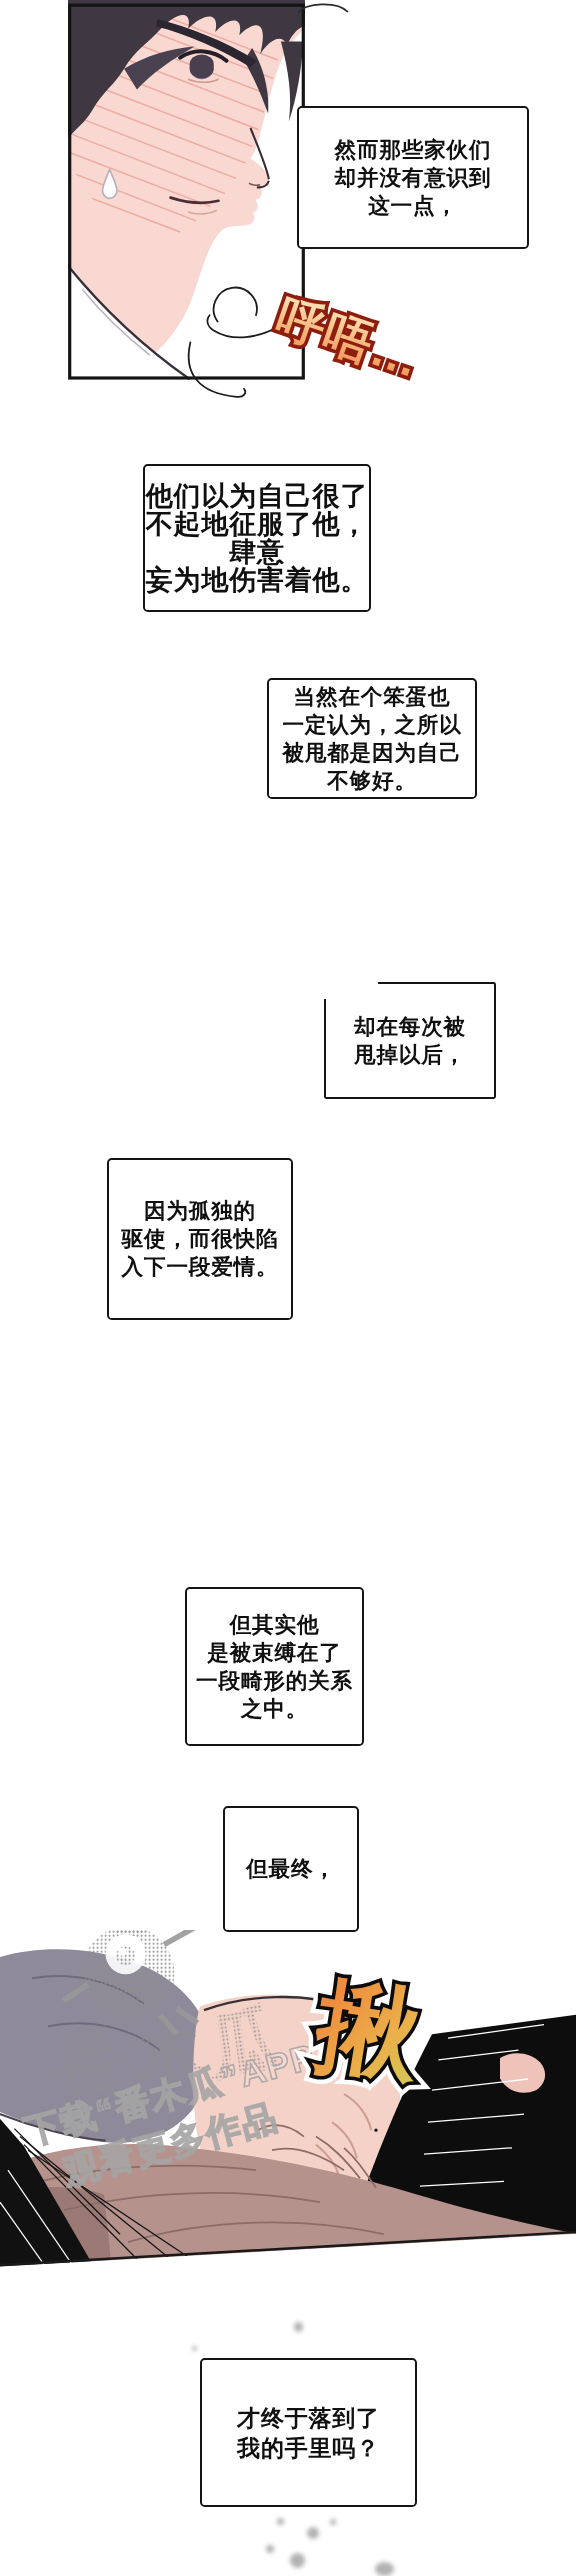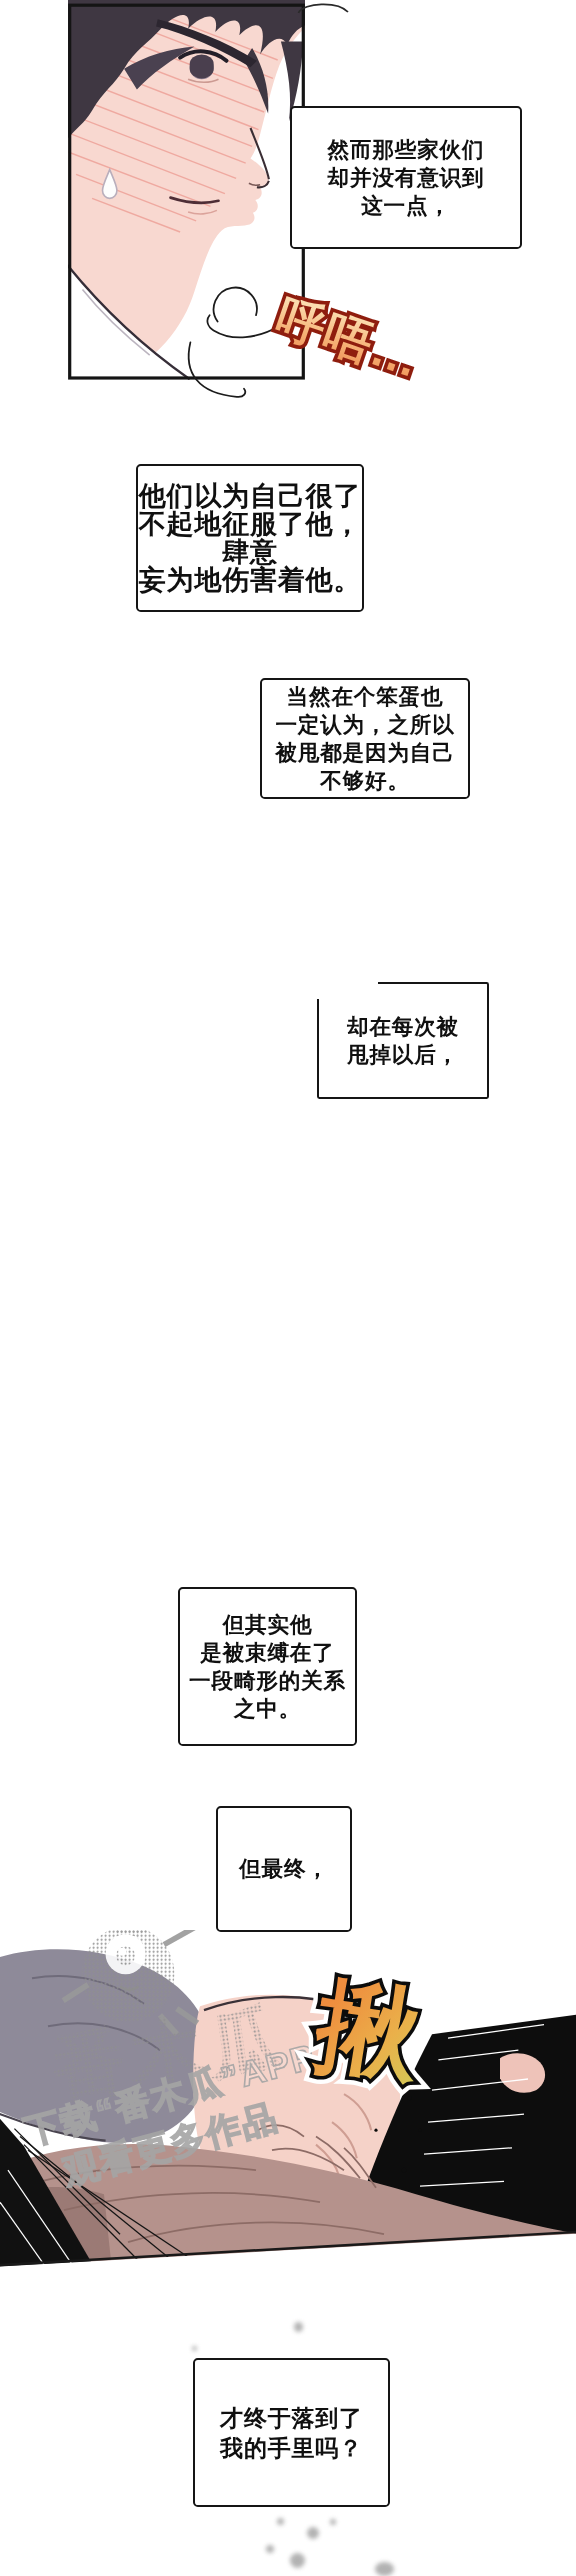--- a/index.html
+++ b/index.html
@@ -1,21 +1,21 @@
 <!DOCTYPE html>
 <html style="font-size:12.8px"><head>
 <meta charset="utf-8">
 <style>
   html,body{margin:0;padding:0;background:#fff;}
   .page{position:relative;width:576px;height:2576px;background:#ffffff;overflow:hidden;
         font-family:"Liberation Sans",sans-serif;}
   
   .dlg{position:absolute;background:#ffffff;border:2.4px solid #151515;border-radius:4.8px;
        display:flex;align-items:center;justify-content:center;text-align:center;
-       z-index:20;box-sizing:border-box;}
+       z-index:20;box-sizing:border-box;margin-left:7px;}
   .dlg .txt{white-space:pre-line;font-weight:700;font-size:21.6px;line-height:28px;
        color:#101010;letter-spacing:0.8px;}
   .patch{position:absolute;background:#ffffff;z-index:21;}
   svg{display:block;}
   
   .sfx-breath{position:absolute;left:261px;top:318px;width:192px;height:128px;
       transform:rotate(19deg);z-index:30;}
   .sfx-breath span{position:absolute;left:0;top:0;width:100%;font-weight:700;
       font-size:48px;letter-spacing:1.6px;line-height:51px;}
   .sfx-breath .stroke{-webkit-text-stroke:7.2px #8f1d0e;color:#8f1d0e;}
@@ -141,34 +141,39 @@
 被甩都是因为自己
 不够好。</span>
   </div>
 
   <div class="dlg" style="left:317px;top:982px;width:172px;height:117px;border-radius:2.4px">
     <span class="txt">却在每次被
 甩掉以后，</span>
   </div>
   <div class="patch" style="left:314px;top:980px;width:64px;height:19px"></div>
 
+  <div class="dlg" style="left:100px;top:1158px;width:186px;height:162px">
+    <span class="txt">因为孤独的
+驱使，而很快陷
+入下一段爱情。</span>
+  </div>
 
 
   <div class="dlg" style="left:178px;top:1587px;width:179px;height:159px">
     <span class="txt">但其实他
 是被束缚在了
 一段畸形的关系
 之中。</span>
   </div>
 
   <div class="dlg" style="left:216px;top:1806px;width:136px;height:126px">
     <span class="txt">但最终，</span>
   </div>
 
-  <div class="dlg" style="left:193px;top:2358px;width:197px;height:149px">
+  <div class="dlg" style="left:193px;top:2358px;width:217px;height:149px">
     <span class="txt" style="font-size:23px;line-height:30px">才终于落到了
 我的手里吗？</span>
   </div>
 
   <svg style="position:absolute;left:0;top:1930px;z-index:10" width="576" height="338" viewBox="0 0 720 422">
     <defs>
       <pattern id="wmdots" width="5" height="5" patternUnits="userSpaceOnUse">
         <circle cx="2" cy="2" r="1.4" fill="#8f8f8f"></circle>
       </pattern>
     </defs>

